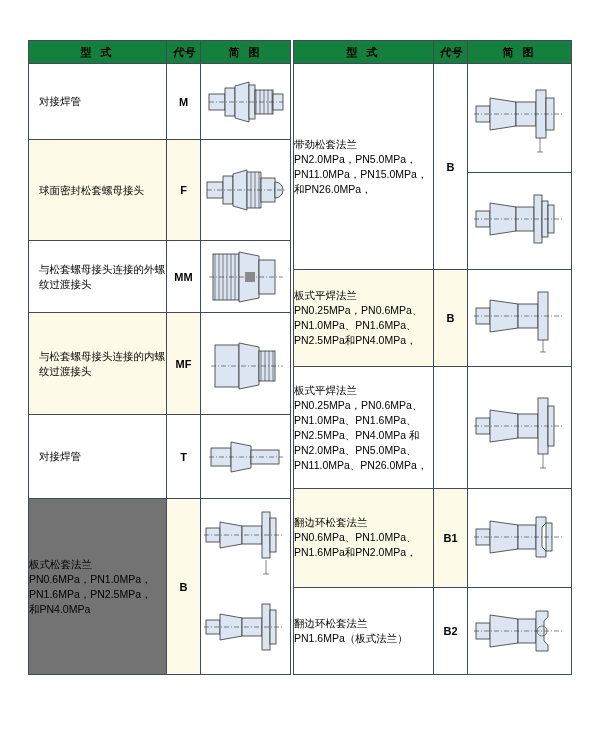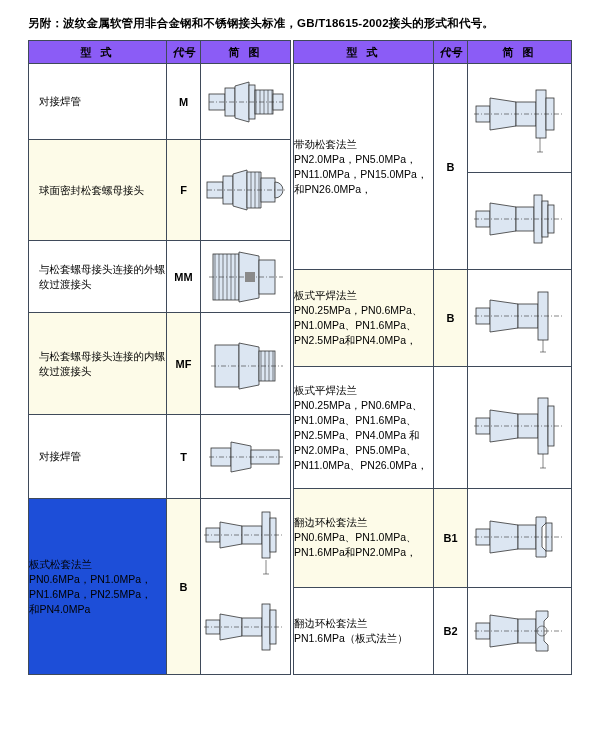--- a/index.html
+++ b/index.html
@@ -42,21 +42,21 @@
     table-layout: fixed;
   }
   table.left-table { width: 262px; }
   table.right-table { width: 280px; margin-left: 2px; }
   table.spec td, table.spec th {
     border: 1px solid #3f4a5a;
     padding: 0;
     vertical-align: middle;
   }
   thead th {
-    background: #8b5cf6;
+    background: #15803d;
     height: 22px;
     font-size: 11px;
     font-weight: bold;
     text-align: center;
     letter-spacing: 3px;
   }
   thead th.narrow { letter-spacing: 0px; font-style: italic; }
   td.namecell {
     font-size: 10.5px;
     line-height: 15px;
@@ -69,32 +69,31 @@
   td.codecell {
     font-size: 11px;
     font-weight: bold;
     text-align: center;
   }
   td.imgcell {
     text-align: center;
     background: #ffffff;
   }
   tr.tint td.namecell, tr.tint td.codecell { background: #fdfbe8; }
-  tr.tint2 td.namecell { background: #1d4ed8; }
+  tr.tint2 td.namecell { background: #737373; }
   .fig {
     display: block;
     margin: 0 auto;
   }
 </style>
 </head>
 <body>
 
 <div class="page">
 
-  <div class="doc-title">另附：波纹金属软管用非合金钢和不锈钢接头标准，GB/T18615-2002接头的形式和代号。</div>
 
   <div class="tables">
 
     <table class="spec left-table">
       <colgroup>
         <col style="width:138px">
         <col style="width:34px">
         <col style="width:90px">
       </colgroup>
       <thead>

